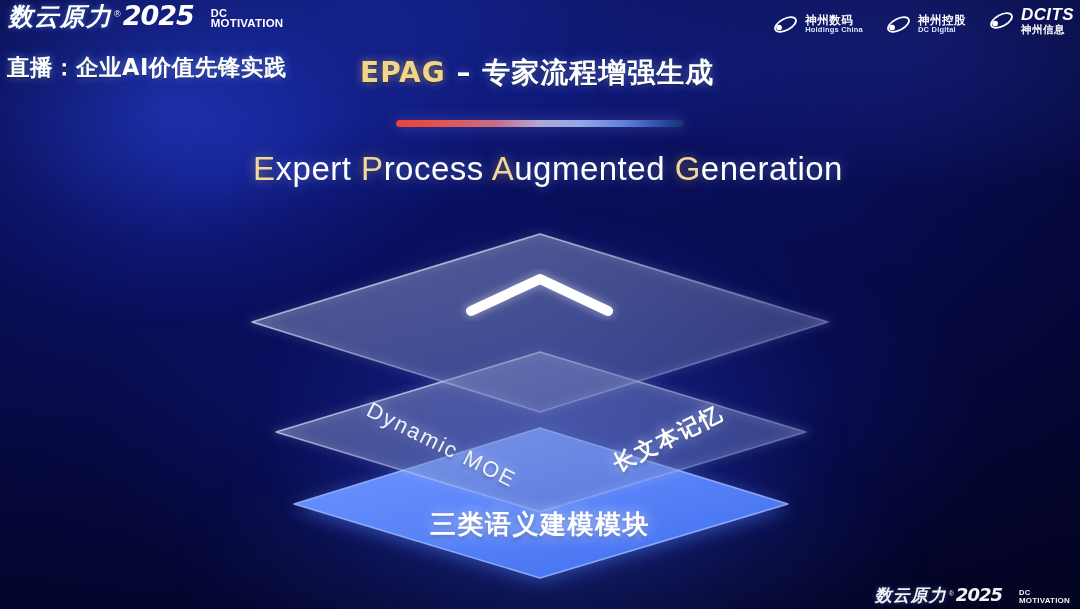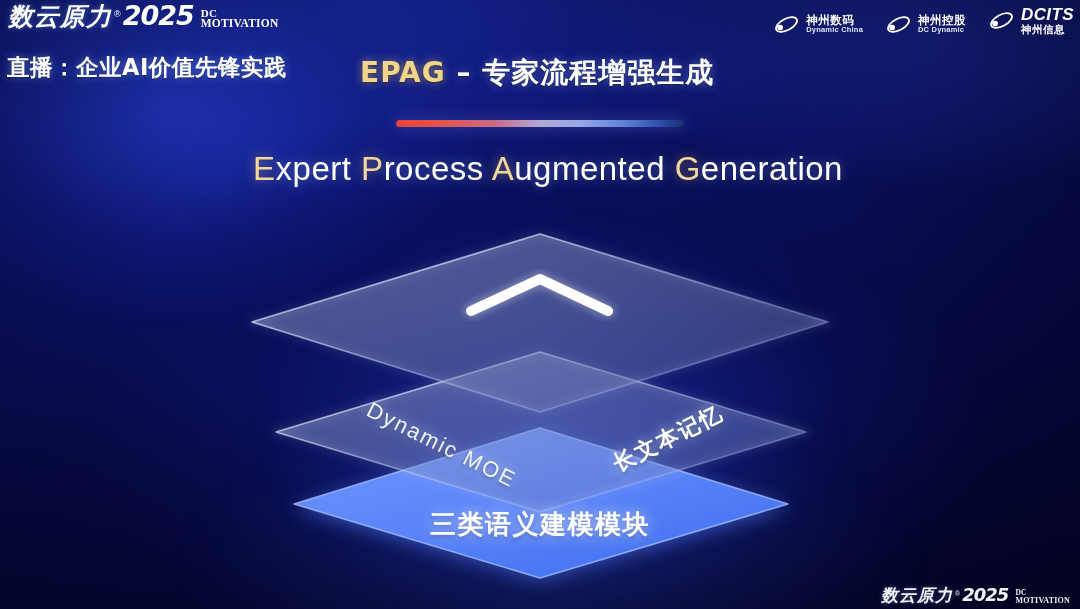--- a/index.html
+++ b/index.html
@@ -50,21 +50,21 @@
     font-style:italic;
     text-shadow:0 0 6px rgba(120,160,255,.55);
     line-height:1;
   }
   .brand-reg{ font-size:9px; color:#fff; vertical-align:super; position:relative; top:-10px; }
   .brand-year{
     font-family:"DejaVu Sans",sans-serif;
     font-size:27px; font-weight:700; color:#fff; letter-spacing:-1px; line-height:1;
     font-style:italic;
   }
-  .brand-dc{ margin-left:5px; line-height:.92;font-family:Liberation Serif, serif; }
+  .brand-dc{ margin-left:15px; line-height:.92; }
   .brand-dc .d1{ font-size:11px; font-weight:700; color:#fff; letter-spacing:.3px; display:block; }
   .brand-dc .d2{ font-size:11.5px; font-weight:700; color:#fff; letter-spacing:.2px; display:block; }
 
   .live-line{
     position:absolute; left:7px; top:52px;
     font-family:"DejaVu Sans",sans-serif;
     font-size:22.5px; font-weight:700; color:#ffffff; letter-spacing:.5px;
     text-shadow:0 0 9px rgba(130,170,255,.6), 0 1px 2px rgba(0,0,0,.5);
     white-space:nowrap;
   }
@@ -248,32 +248,32 @@
 
   <div class="sponsors">
 
     <div class="sponsor">
       <svg class="sp-mark" viewBox="0 0 40 30">
         <ellipse cx="20" cy="15" rx="17" ry="8.5" fill="none" stroke="#ffffff" stroke-width="2.6" transform="rotate(-28 20 15)"></ellipse>
         <circle cx="10.5" cy="19.5" r="4.2" fill="#ffffff"></circle>
       </svg>
       <span class="sp-txt">
         <span class="sp-cn">神州数码</span>
-        <span class="sp-en">Dynamic China</span>
+        <span class="sp-en">Holdings China</span>
       </span>
     </div>
 
     <div class="sponsor">
       <svg class="sp-mark" viewBox="0 0 40 30">
         <ellipse cx="20" cy="15" rx="17" ry="8.5" fill="none" stroke="#ffffff" stroke-width="2.6" transform="rotate(-28 20 15)"></ellipse>
         <circle cx="10.5" cy="19.5" r="4.2" fill="#ffffff"></circle>
       </svg>
       <span class="sp-txt">
         <span class="sp-cn">神州控股</span>
-        <span class="sp-en">DC Dynamic</span>
+        <span class="sp-en">DC Digital</span>
       </span>
     </div>
 
     <div class="sponsor">
       <svg class="sp-mark" viewBox="0 0 40 30">
         <ellipse cx="20" cy="15" rx="17" ry="8.5" fill="none" stroke="#ffffff" stroke-width="2.6" transform="rotate(-28 20 15)"></ellipse>
         <circle cx="10.5" cy="19.5" r="4.2" fill="#ffffff"></circle>
       </svg>
       <span class="sp-txt">
         <span class="sp-big">DCITS</span>

